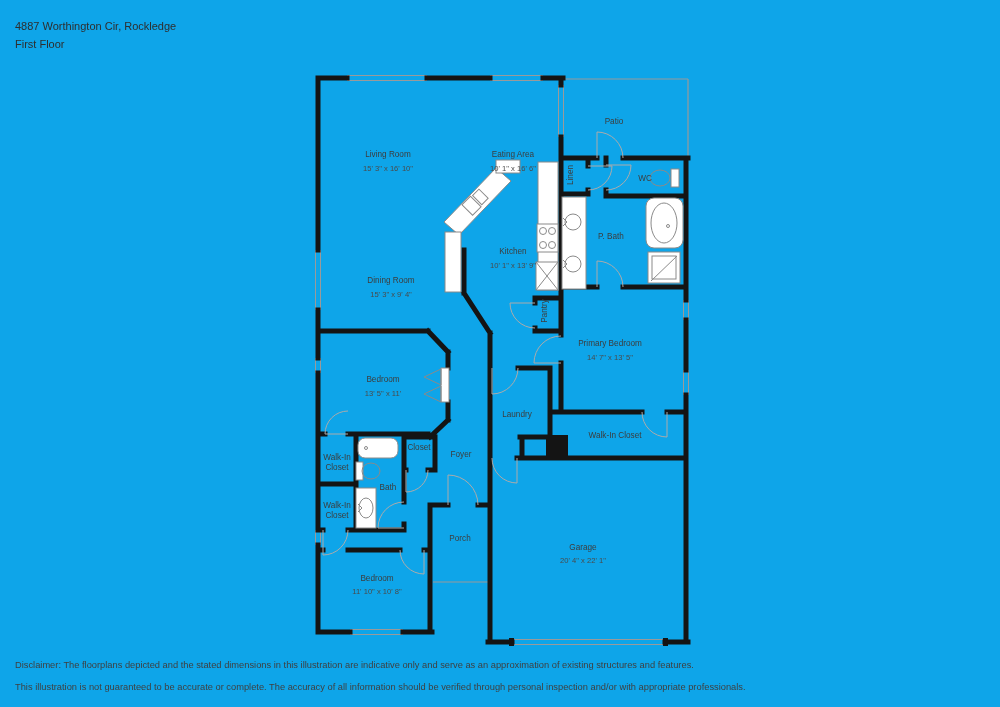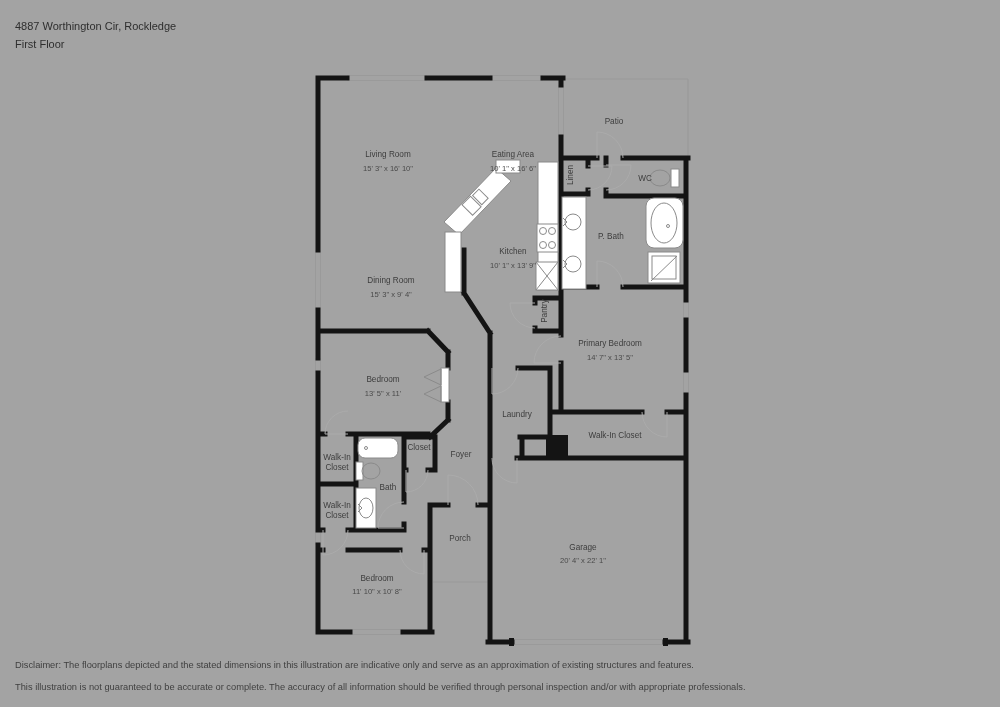--- a/index.html
+++ b/index.html
@@ -1,16 +1,16 @@
 <!DOCTYPE html>
 <html><head>
 <meta charset="utf-8">
 <style>
   html,body{margin:0;padding:0;background:#ffffff;}
-  .page{position:relative;width:1000px;height:707px;background:#a3a3a3;font-family:"Liberation Sans","DejaVu Sans",sans-serif;overflow:hidden;}
+  .page{position:relative;width:1000px;height:707px;background:#0ea5e9;font-family:"Liberation Sans","DejaVu Sans",sans-serif;overflow:hidden;}
   svg{position:absolute;left:0;top:0;}
   text{fill:#3d3d3d;}
   .hdr{font-size:11px;fill:#2e2e2e;}
   .room{font-size:8.2px;}
   .dims{font-size:7.6px;fill:#4a4a4a;}
   .disc{font-size:9.3px;fill:#3f3f3f;}
   .walls{stroke:#141414;stroke-width:5;fill:none;stroke-linecap:square;}
   .win{stroke:#9a9a9a;stroke-width:1;fill:none;}
   .thin{stroke:#9a9a9a;stroke-width:1.2;fill:none;}
   .door{stroke:#ababab;stroke-width:1;fill:none;}

